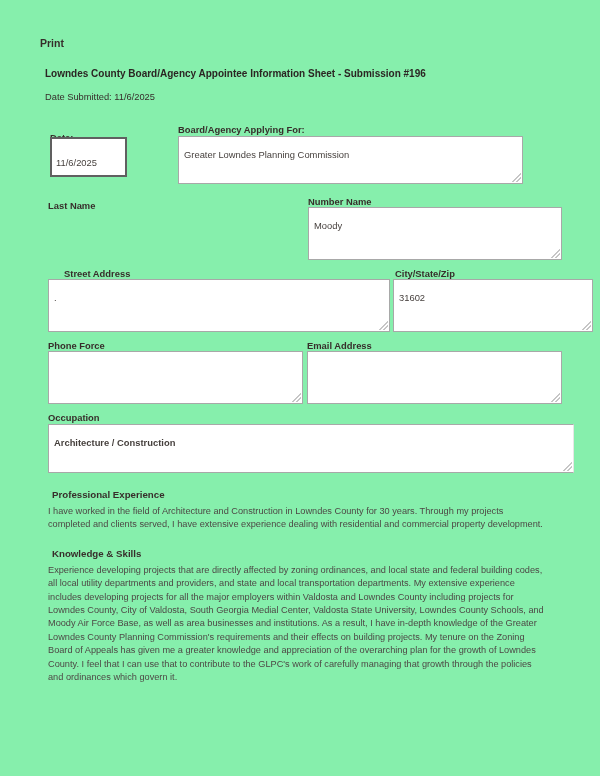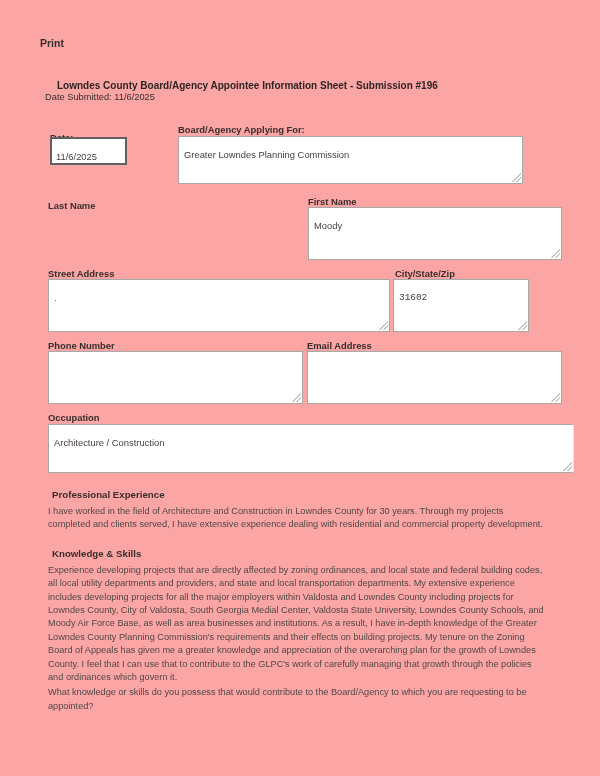--- a/index.html
+++ b/index.html
@@ -1,28 +1,28 @@
 <!DOCTYPE html>
 <html><head>
 <meta charset="utf-8">
 <style>
   html,body{margin:0;padding:0;}
   body{
     width:600px;height:776px;background:#ffffff;
     font-family:"Liberation Sans",sans-serif;
     -webkit-font-smoothing:antialiased;
   }
-  .page{position:relative;width:600px;height:776px;overflow:hidden;background:#fca5a5;}
+  .page{position:relative;width:600px;height:776px;overflow:hidden;background:#86efac;}
 
   .print-link{
     position:absolute;left:40px;top:37px;
     font-size:10.5px;font-weight:bold;color:#362d2a;cursor:pointer;
   }
   .page-title{
-    position:absolute;left:45px;top:68px;margin:12px;
+    position:absolute;left:45px;top:68px;margin:0;
     font-size:10px;font-weight:bold;color:#2b2523;white-space:nowrap;
   }
   .date-submitted{
     position:absolute;left:45px;top:92px;
     font-size:9.3px;font-weight:normal;color:#362d2a;
   }
 
   .lbl{
     position:absolute;
     font-size:9.4px;font-weight:bold;color:#372e2b;white-space:nowrap;
@@ -36,50 +36,50 @@
   }
   .ta::after{ 
     content:"";position:absolute;right:1px;bottom:1px;width:9px;height:9px;
     background:linear-gradient(135deg,
       transparent 46%, #c6c6c6 46%, #c6c6c6 56%,
       transparent 56%, transparent 70%, #c6c6c6 70%, #c6c6c6 80%, transparent 80%);
   }
   .date-input{
     position:absolute;box-sizing:border-box;background:#fff;
     border:2px solid #606060;
-    font-size:9.4px;color:#453f3c;padding:12px 4px;overflow:hidden;
+    font-size:9.4px;color:#453f3c;padding:18px 4px;overflow:hidden;
   }
 
   
   #lbl-date{left:50px;top:132px;}
   #inp-date{left:50px;top:137px;width:77px;height:18px;}
   #lbl-board{left:178px;top:124px;}
   #ta-board{left:178px;top:136px;width:345px;height:48px;}
 
   
   #lbl-last{left:48px;top:200px;}
   #ta-last{left:48px;top:207px;width:257px;height:53px;}
   #lbl-first{left:308px;top:196px;}
   #ta-first{left:308px;top:207px;width:254px;height:53px;}
 
   
-  #lbl-street{left:48px;top:268px;}
+  #lbl-street{left:64px;top:268px;}
   #ta-street{left:48px;top:279px;width:342px;height:53px;}
   #lbl-city{left:395px;top:268px;}
-  #ta-city{left:393px;top:279px;width:136px;height:53px;font-family:Liberation Mono, monospace;}
+  #ta-city{left:393px;top:279px;width:200px;height:53px;}
 
   
   #lbl-phone{left:48px;top:340px;}
   #ta-phone{left:48px;top:351px;width:255px;height:53px;}
   #lbl-email{left:307px;top:340px;}
   #ta-email{left:307px;top:351px;width:255px;height:53px;}
 
   
   #lbl-occ{left:48px;top:412px;}
-  #ta-occ{left:48px;top:424px;width:526px;height:49px;border-right-color:#e6e6e6;}
+  #ta-occ{left:48px;top:424px;width:526px;height:49px;border-right-color:#e6e6e6;font-weight:bold;}
 
   
   .sections{position:absolute;left:48px;top:485px;width:545px;}
   .sec-h{margin:4px;font-size:9.7px;font-weight:bold;color:#372e2b;}
   .sec-p{
     margin:4px 0 0 0;
     font-size:9.2px;line-height:13.4px;color:#4d4845;
     white-space:pre-line;
   }
   .sec-h + .sec-p{margin-top:5px;}
@@ -98,30 +98,30 @@
   <div class="date-submitted">Date Submitted: 11/6/2025</div>
 
   <div class="lbl" id="lbl-date">Date:</div>
   <div class="date-input" id="inp-date">11/6/2025</div>
 
   <div class="lbl" id="lbl-board">Board/Agency Applying For:</div>
   <div class="box ta" id="ta-board">Greater Lowndes Planning Commission</div>
 
   <div class="lbl" id="lbl-last">Last Name</div>
 
-  <div class="lbl" id="lbl-first">First Name</div>
+  <div class="lbl" id="lbl-first">Number Name</div>
   <div class="box ta" id="ta-first">Moody</div>
 
   <div class="lbl" id="lbl-street">Street Address</div>
   <div class="box ta" id="ta-street">.</div>
 
   <div class="lbl" id="lbl-city">City/State/Zip</div>
   <div class="box ta" id="ta-city">31602</div>
 
-  <div class="lbl" id="lbl-phone">Phone Number</div>
+  <div class="lbl" id="lbl-phone">Phone Force</div>
   <div class="box ta" id="ta-phone"></div>
 
   <div class="lbl" id="lbl-email">Email Address</div>
   <div class="box ta" id="ta-email"></div>
 
   <div class="lbl" id="lbl-occ">Occupation</div>
   <div class="box ta" id="ta-occ">Architecture / Construction</div>
 
   <div class="sections">
     <div class="sec-h" id="h-prof">Professional Experience</div>
@@ -131,17 +131,15 @@
     <div class="sec-h" id="h-know">Knowledge &amp; Skills</div>
     <p class="sec-p" id="p-know">Experience developing projects that are directly affected by zoning ordinances, and local state and federal building codes,
 all local utility departments and providers, and state and local transportation departments. My extensive experience
 includes developing projects for all the major employers within Valdosta and Lowndes County including projects for
 Lowndes County, City of Valdosta, South Georgia Medial Center, Valdosta State University, Lowndes County Schools, and
 Moody Air Force Base, as well as area businesses and institutions. As a result, I have in-depth knowledge of the Greater
 Lowndes County Planning Commission's requirements and their effects on building projects. My tenure on the Zoning
 Board of Appeals has given me a greater knowledge and appreciation of the overarching plan for the growth of Lowndes
 County. I feel that I can use that to contribute to the GLPC's work of carefully managing that growth through the policies
 and ordinances which govern it.</p>
-    <p class="sec-p" id="p-quest">What knowledge or skills do you possess that would contribute to the Board/Agency to which you are requesting to be
-appointed?</p>
   </div>
 
 </div>
 
 </body></html>

